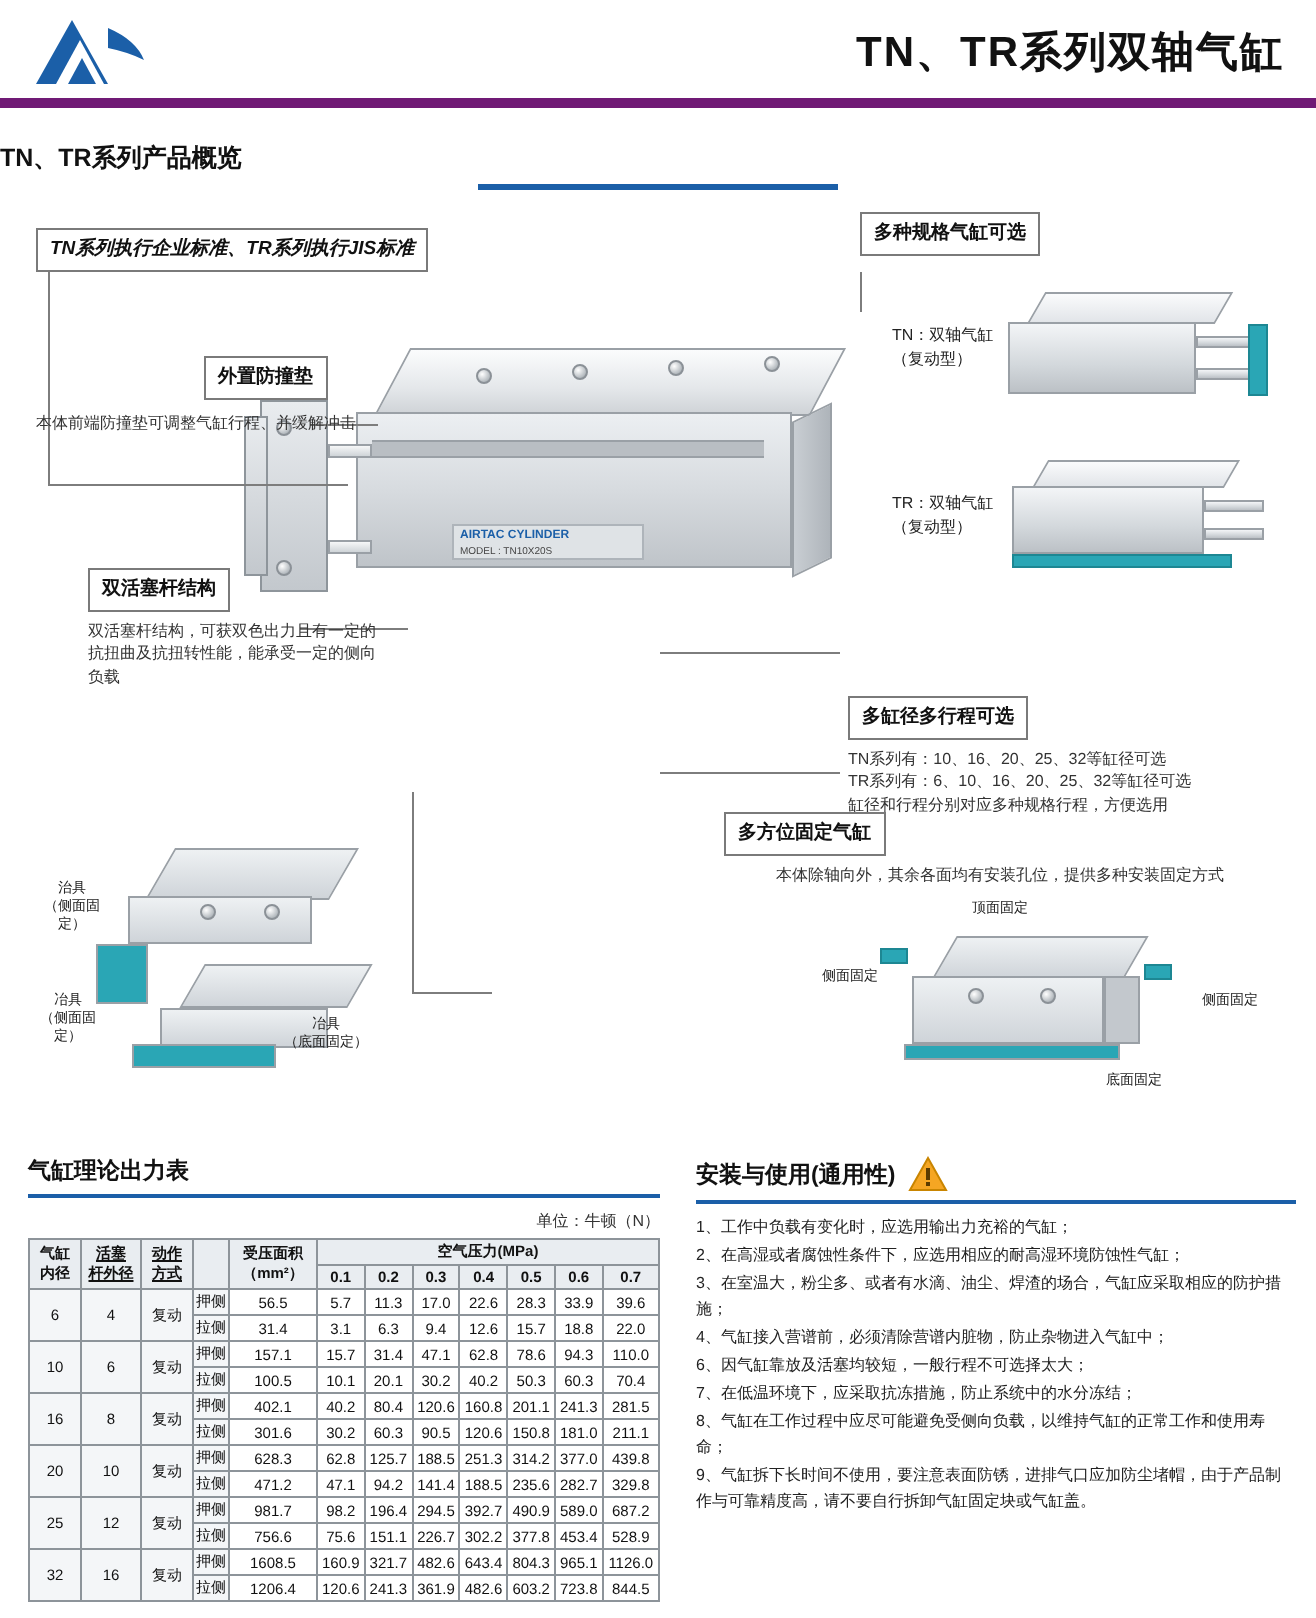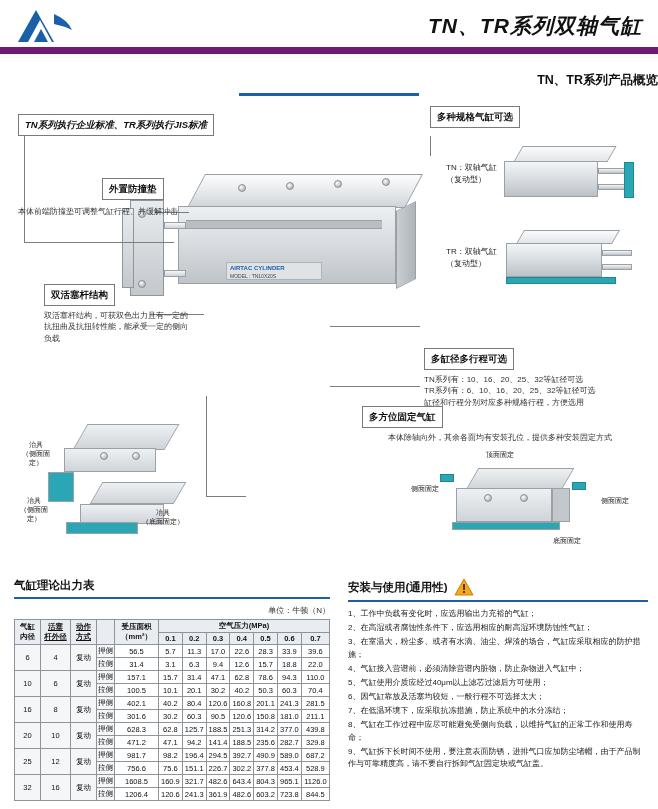--- a/index.html
+++ b/index.html
@@ -10,38 +10,37 @@
     font-family: "Liberation Sans", sans-serif;
     color: #1a1a1a;
     position: relative;
     overflow: hidden;
   }
 
   
   .header {
     position: relative;
     height: 54px;
-    border-bottom: 7px solid #701a75;
+    border-bottom: 5px solid #701a75;
     background: #fff;
-    font-style: italic;
   }
   .logo {
     position: absolute; left: 14px; top: 6px;
     width: 62px; height: 40px;
   }
   .header-title {
     position: absolute; right: 16px; top: 12px;
     font-size: 21px; font-weight: bold; letter-spacing: 1px;
     color: #111;
   }
 
   
   .overview-title-wrap {
     position: absolute; left: 0; right: 0; top: 70px;
-    text-align: right;
+    text-align: left;
   }
   .overview-title {
     display: inline-block;
     font-size: 12.5px; font-weight: bold; color: #111;
     padding-bottom: 4px;
   }
   .overview-underline {
     width: 180px; height: 3px; background: #1b5fa8; margin: 0 auto;
   }
 
@@ -503,20 +502,19 @@
           <rect x="9" y="13" width="2" height="2" fill="#5a3b00"></rect>
         </svg>
       </span>
     </div>
     <div class="sec-rule"></div>
     <ol class="notes" id="usage-notes">
         <li>1、工作中负载有变化时，应选用输出力充裕的气缸；</li>
         <li>2、在高湿或者腐蚀性条件下，应选用相应的耐高湿环境防蚀性气缸；</li>
         <li>3、在室温大，粉尘多、或者有水滴、油尘、焊渣的场合，气缸应采取相应的防护措施；</li>
         <li>4、气缸接入营谱前，必须清除营谱内脏物，防止杂物进入气缸中；</li>
-        <li>5、气缸使用介质应经过40μm以上滤芯过滤后方可使用；</li>
         <li>6、因气缸靠放及活塞均较短，一般行程不可选择太大；</li>
         <li>7、在低温环境下，应采取抗冻措施，防止系统中的水分冻结；</li>
         <li>8、气缸在工作过程中应尽可能避免受侧向负载，以维持气缸的正常工作和使用寿命；</li>
         <li>9、气缸拆下长时间不使用，要注意表面防锈，进排气口应加防尘堵帽，由于产品制作与可靠精度高，请不要自行拆卸气缸固定块或气缸盖。</li>
       </ol>
   </div>
 </div>
 
 </body></html>

